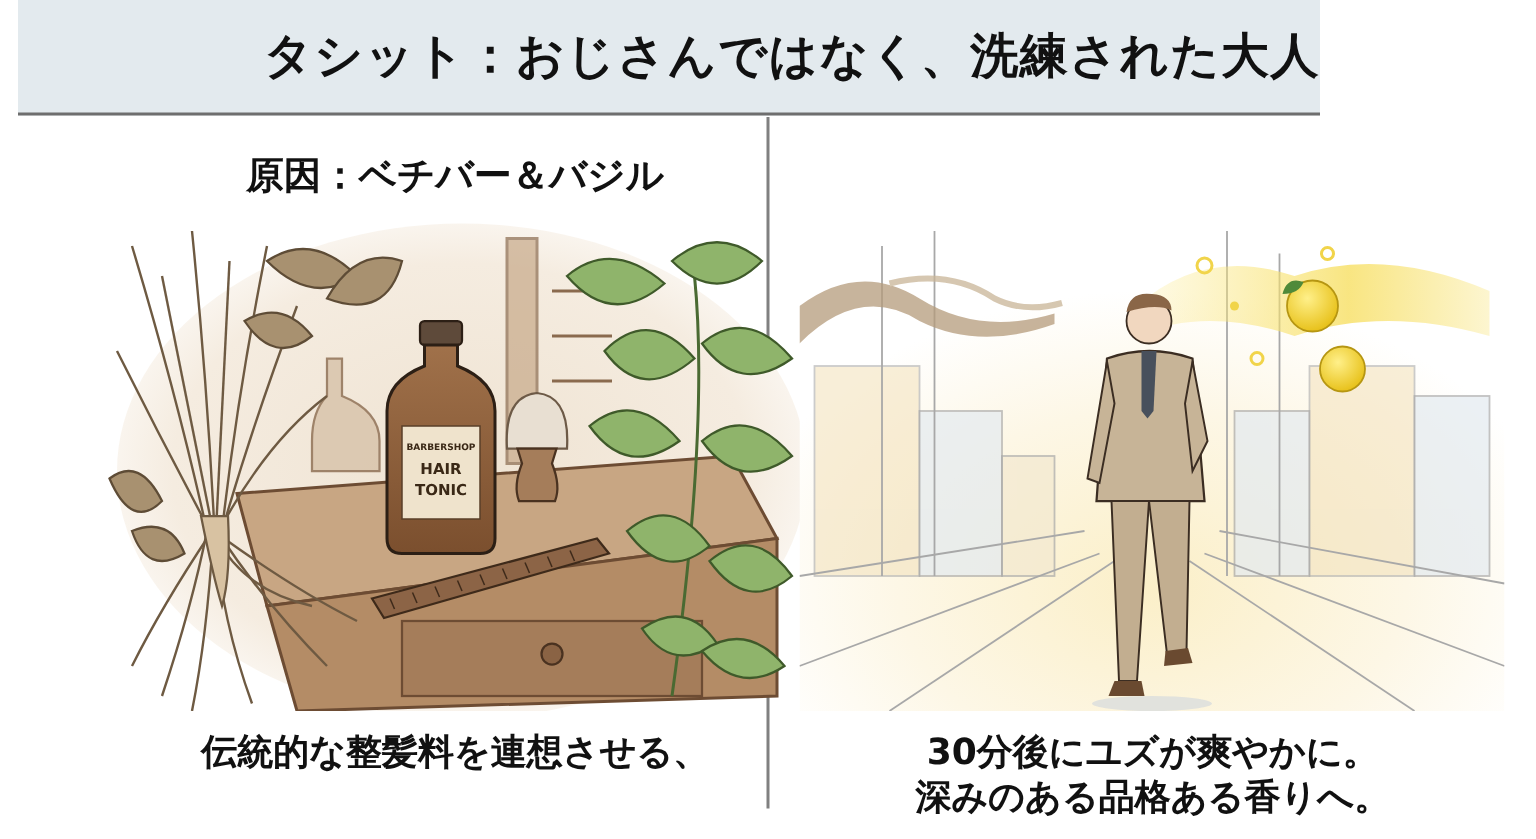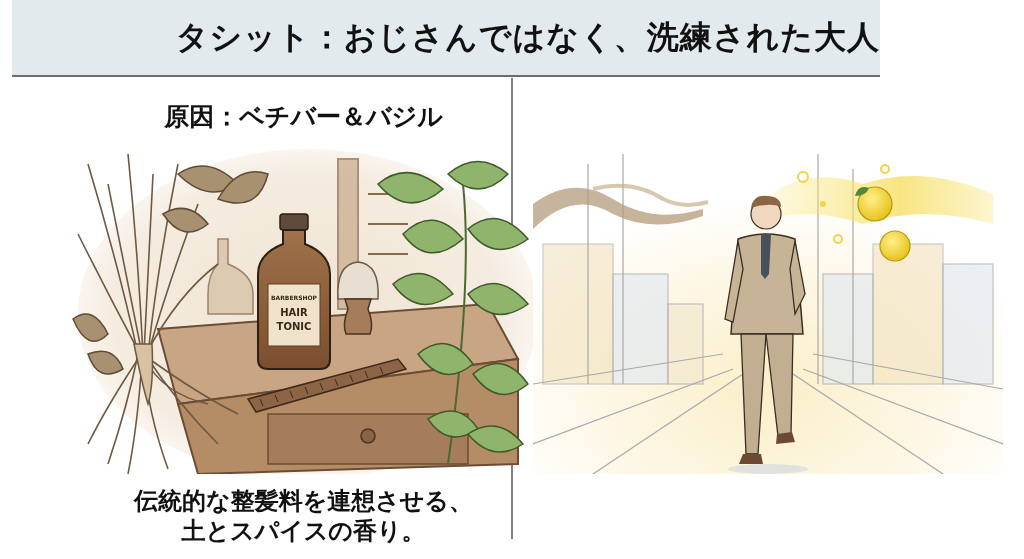--- a/index.html
+++ b/index.html
@@ -139,21 +139,20 @@
       <path d="M400 150 Q430 125 460 160 Q425 185 400 150 Z"></path>
       <path d="M350 210 Q380 185 405 220 Q375 245 350 210 Z"></path>
       <path d="M405 230 Q435 205 460 240 Q430 265 405 230 Z"></path>
       <path d="M360 275 Q390 255 410 285 Q380 305 360 275 Z"></path>
       <path d="M400 290 Q430 270 455 300 Q425 320 400 290 Z"></path>
     </g>
   </svg>
 
   <div class="caption">
     <div>伝統的な整髪料を連想させる、</div>
-    <div>土とスパイスの香り。</div>
   </div>
 </div>
 
 <div class="panel right">
 
   <svg class="illus" viewBox="0 0 470 330" xmlns="http://www.w3.org/2000/svg">
     <defs>
       <radialGradient id="glow" cx="50%" cy="75%" r="60%">
         <stop offset="0%" stop-color="#fbefc8"></stop>
         <stop offset="60%" stop-color="#fdf7e6"></stop>
@@ -220,14 +219,16 @@
       <path d="M205 97 L192 175 L200 178 L210 125 Z" fill="#c7b497" stroke="#3b2d22" stroke-width="1.3"></path>
       <path d="M262 97 L272 150 L262 170 L257 125 Z" fill="#c7b497" stroke="#3b2d22" stroke-width="1.3"></path>
       <path d="M208 190 L233 190 L225 310 L213 310 Z" fill="#c2ae90" stroke="#3b2d22" stroke-width="1.3"></path>
       <path d="M233 190 L260 190 L258 290 L245 292 Z" fill="#c2ae90" stroke="#3b2d22" stroke-width="1.3"></path>
       <path d="M210 310 L228 310 L230 320 L206 320 Z" fill="#6a4a30"></path>
       <path d="M244 290 L259 288 L262 298 L243 300 Z" fill="#6a4a30"></path>
     </g>
   </svg>
 
   <div class="caption">
+    <div>30分後にユズが爽やかに。</div>
+    <div>深みのある品格ある香りへ。</div>
   </div>
 </div>
 
 </body></html>

